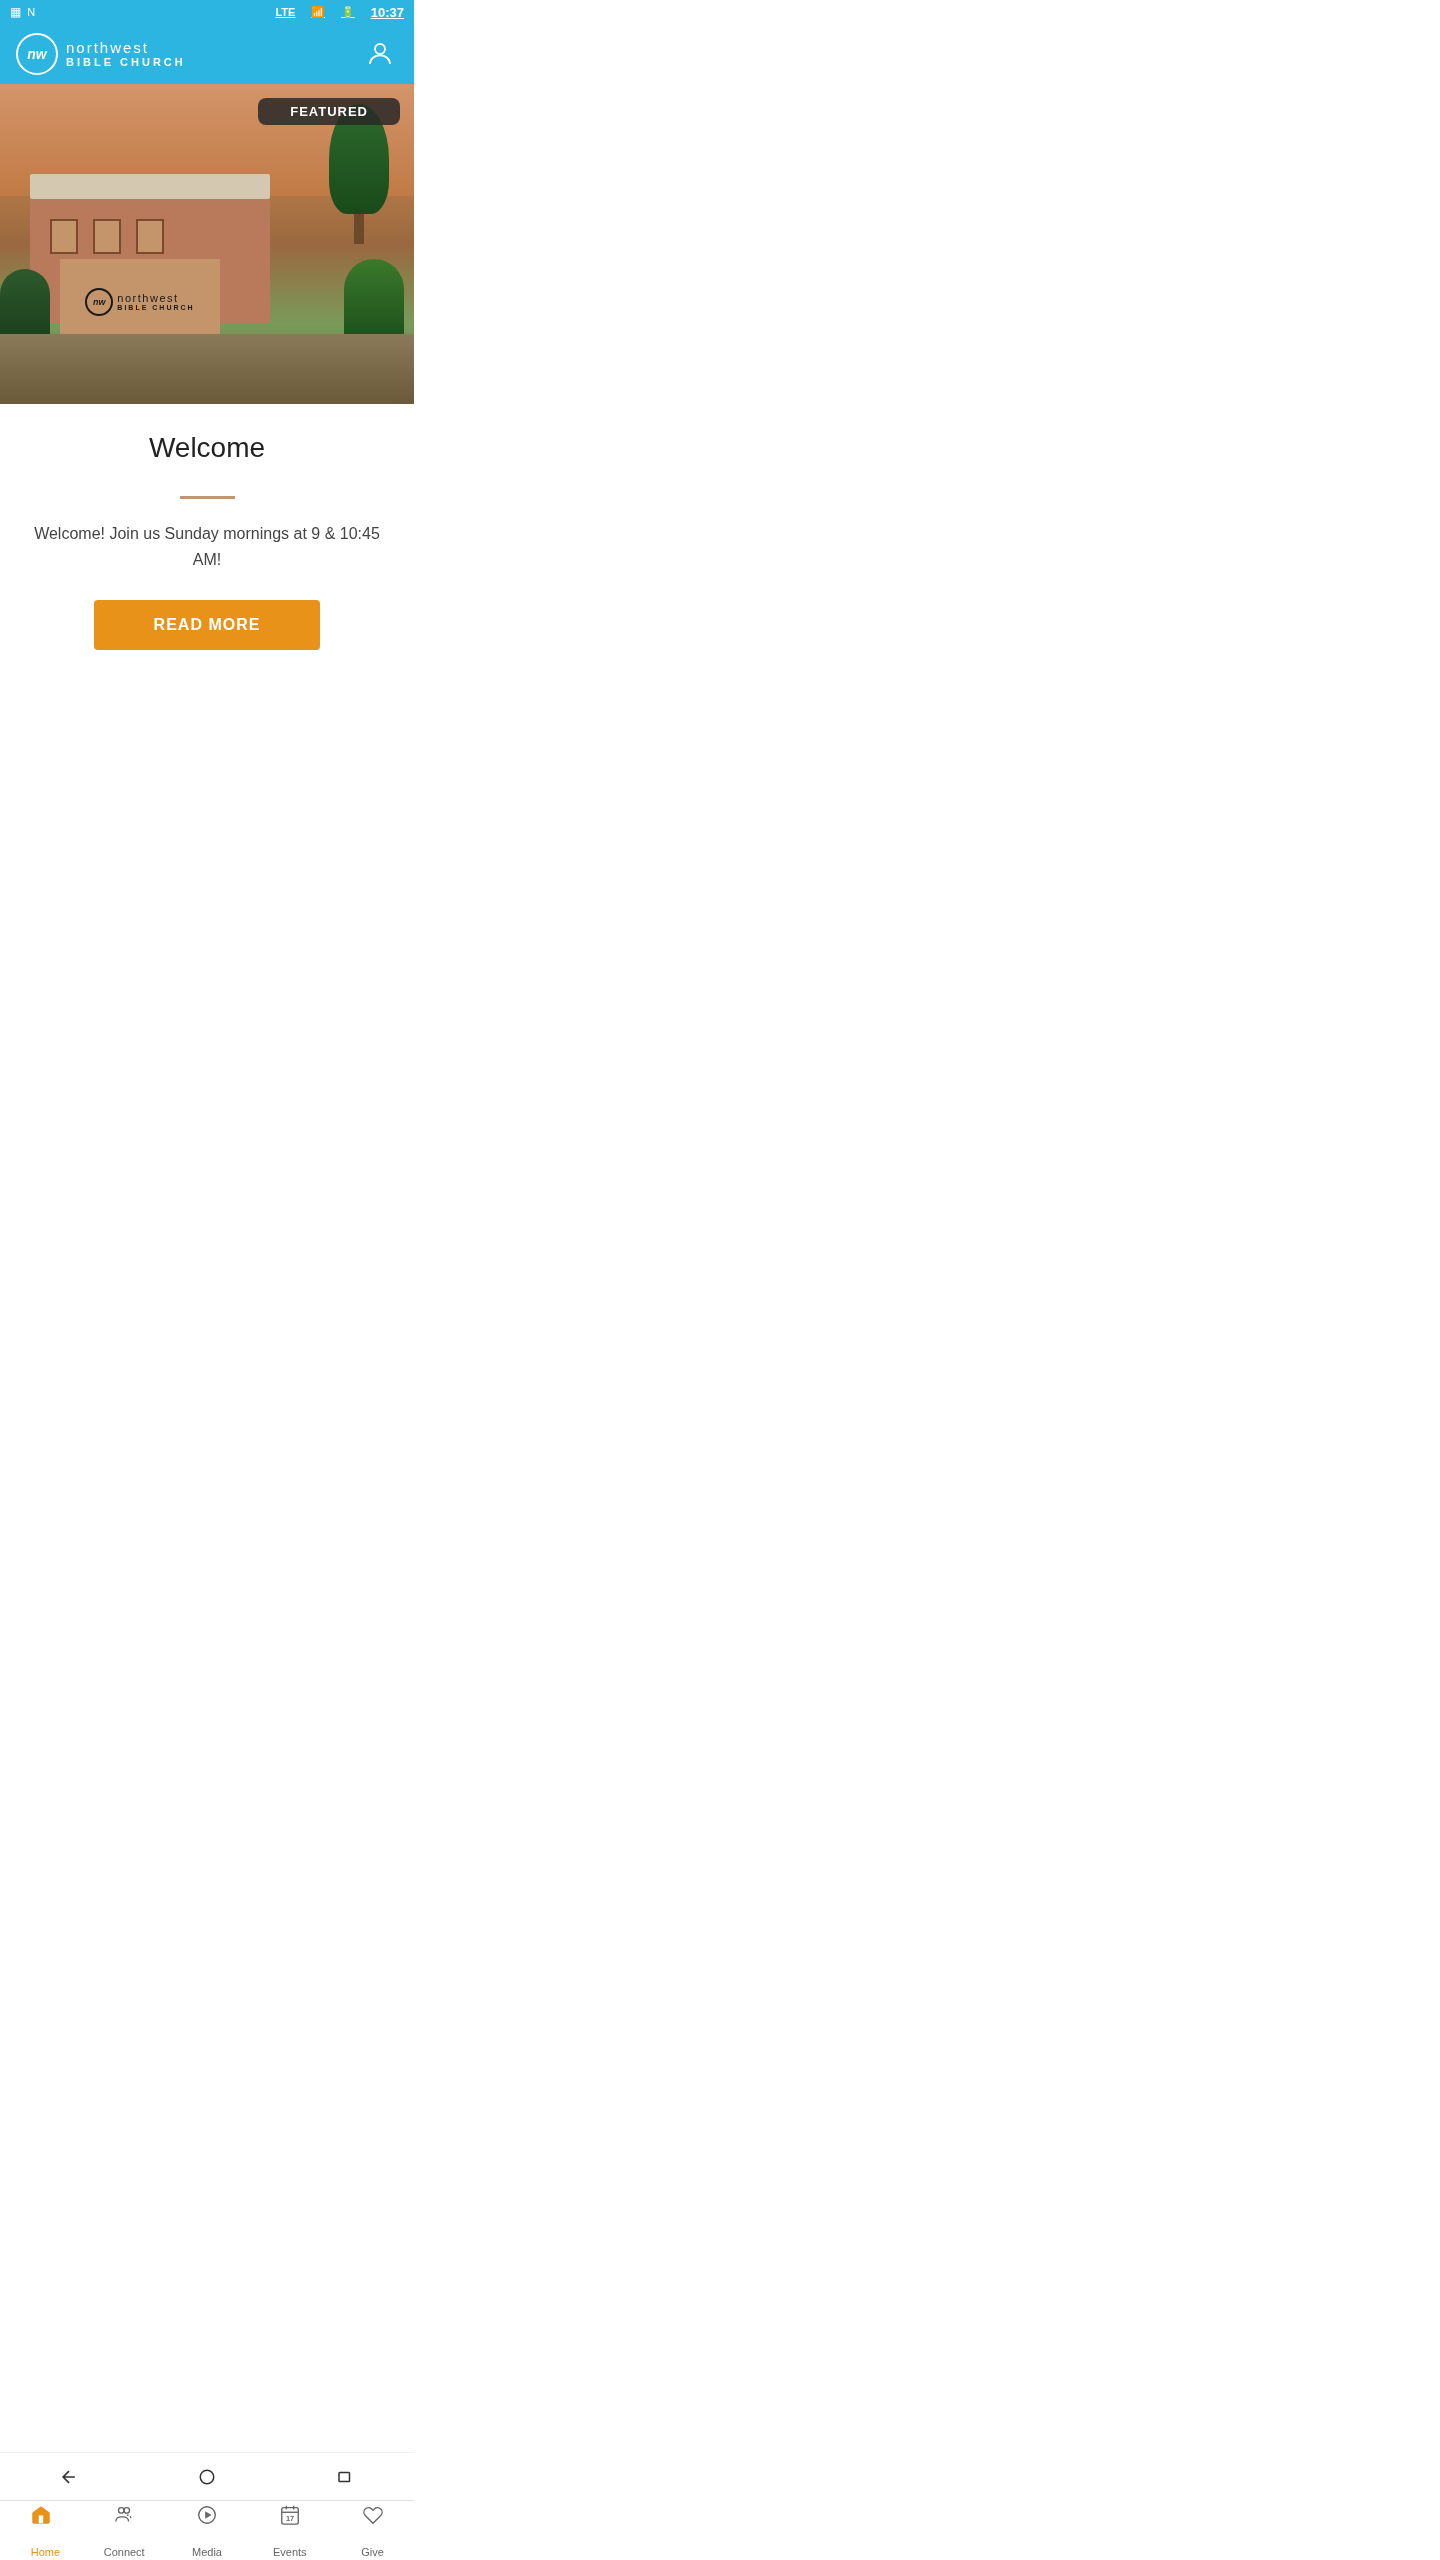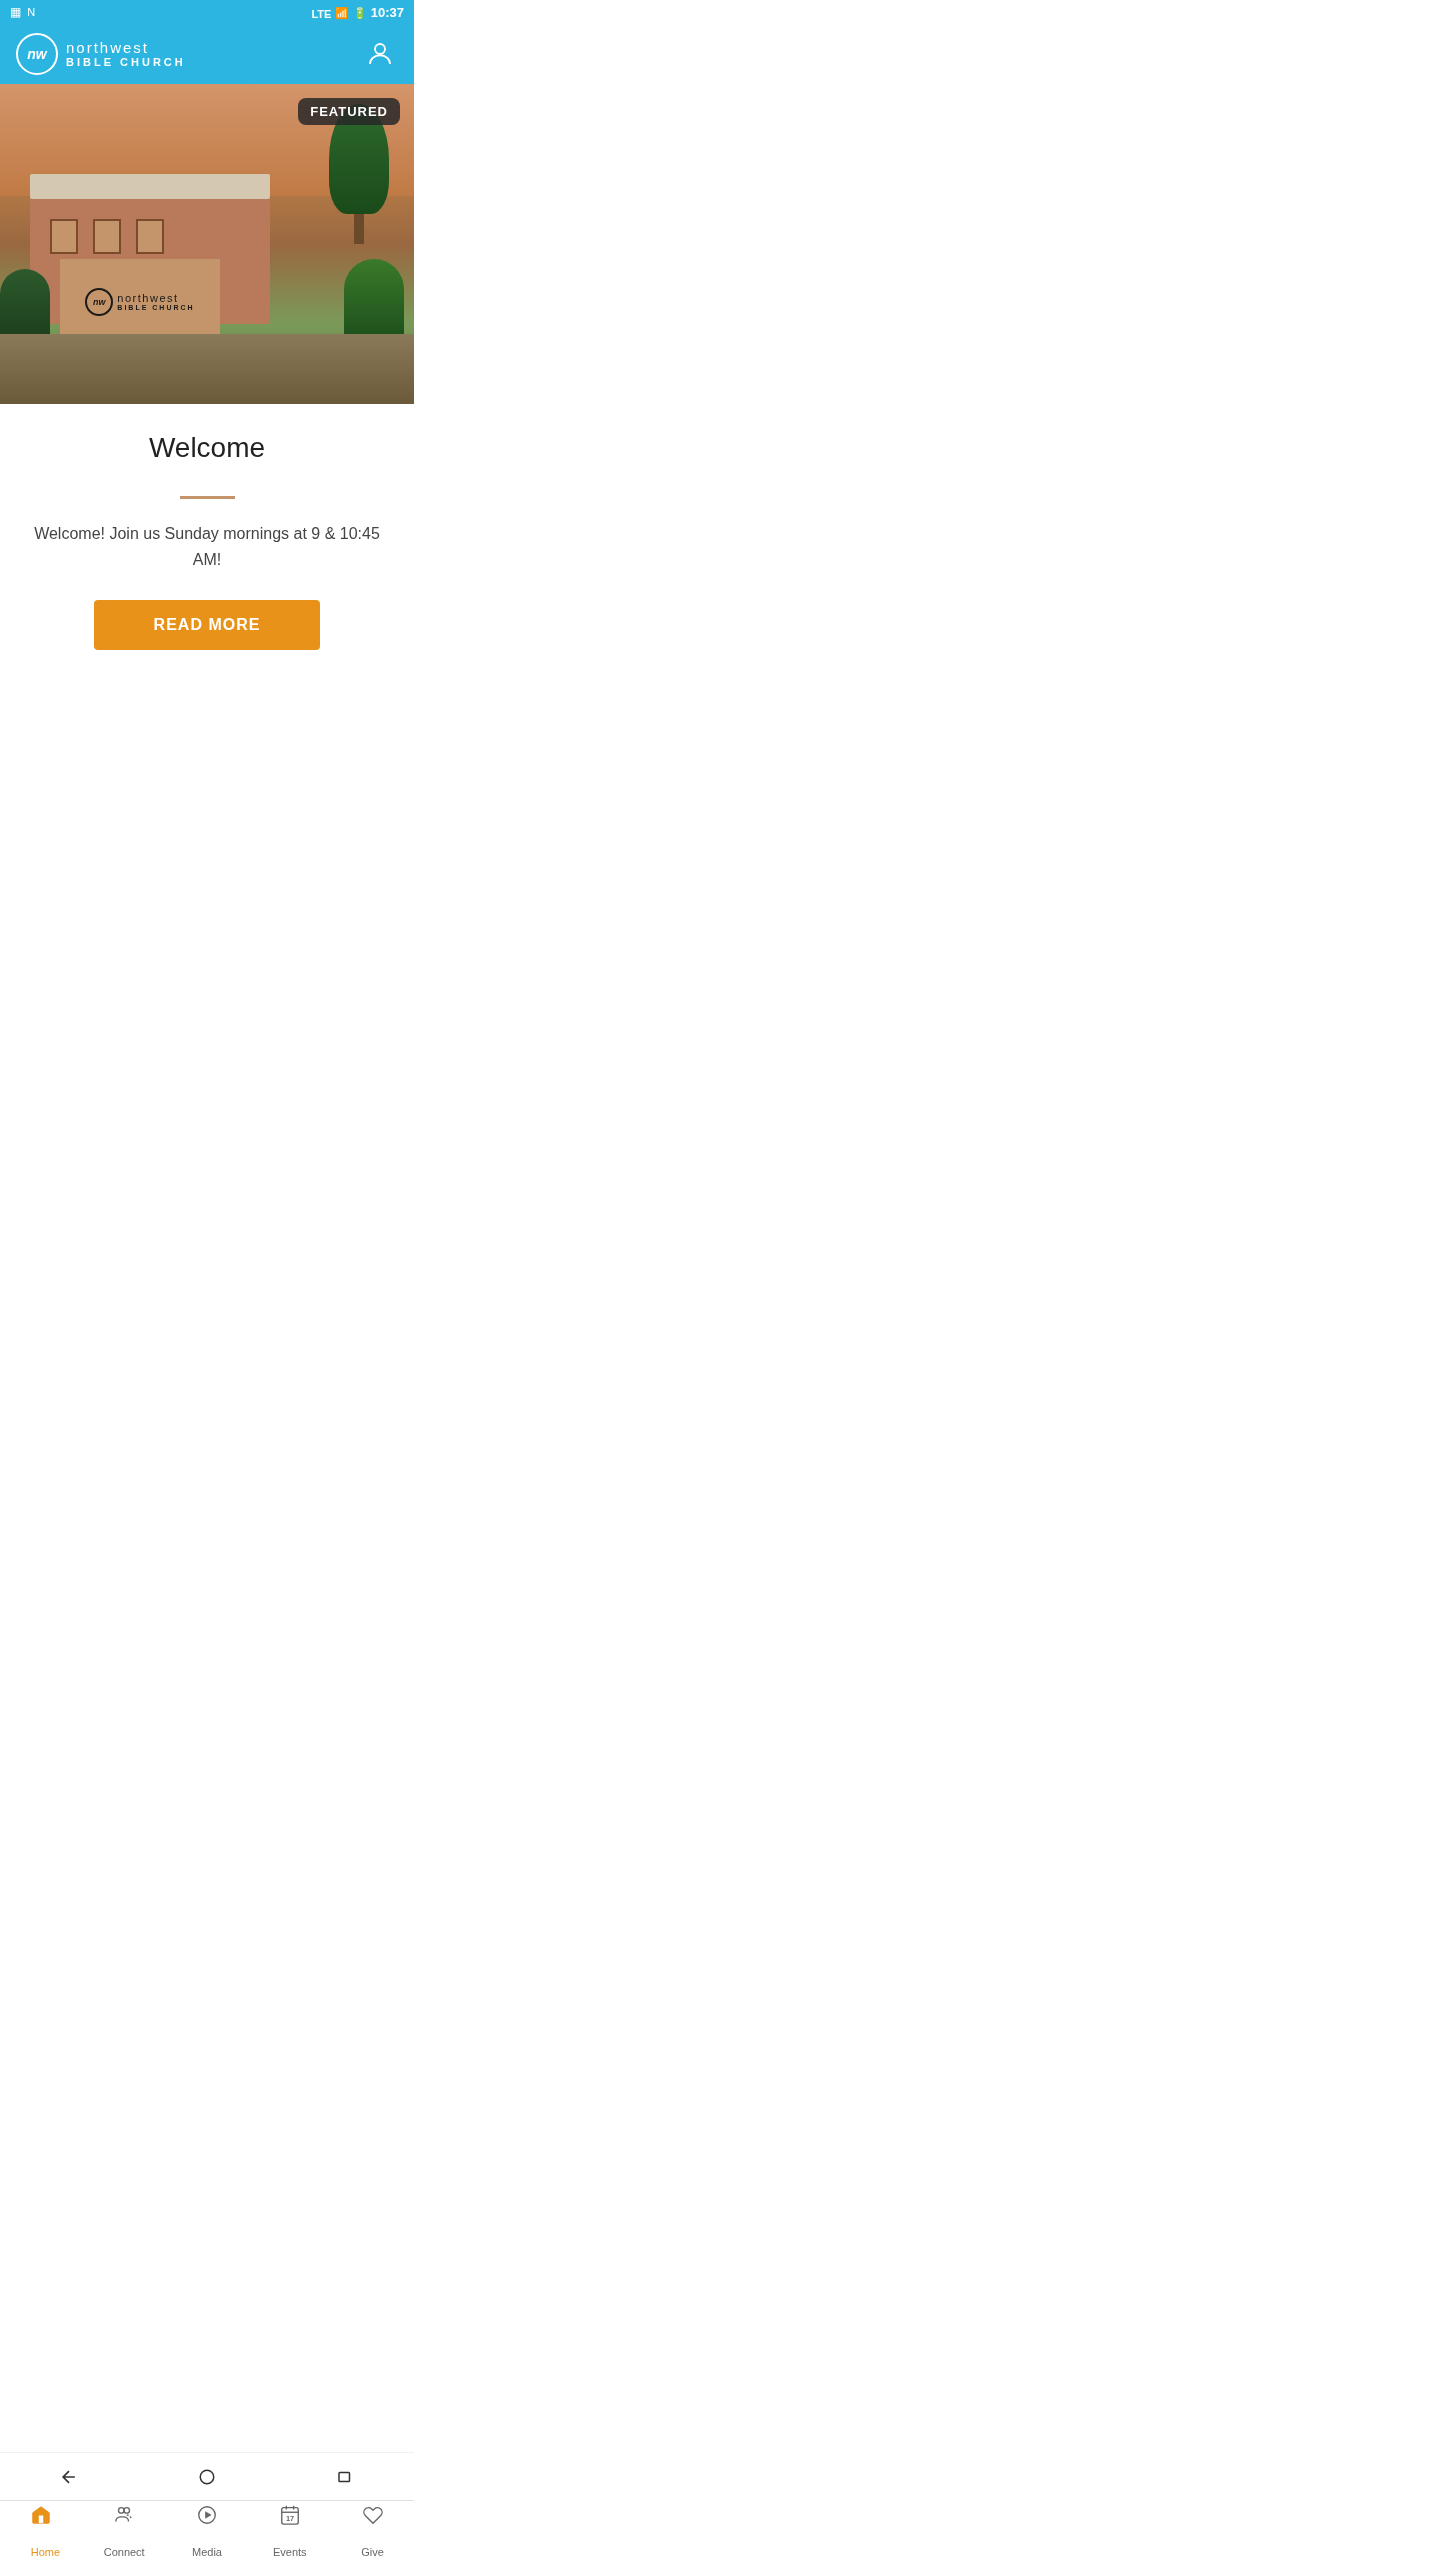--- a/index.html
+++ b/index.html
@@ -28,25 +28,26 @@
     }
 
     .status-bar-left {
       display: flex;
       align-items: center;
       gap: 6px;
     }
 
     .status-bar-right {
       display: flex;
-      align-items: flex-end;
-      gap: 4px;
+      align-items: center;
+      gap: 16px;
       font-size: 12px;
       color: white;
       font-weight: 600;
+      text-decoration: underline;
     }
 
     
     .header {
       background: #2bb5e0;
       height: 60px;
       display: flex;
       align-items: center;
       justify-content: space-between;
       padding: 0 16px;
@@ -289,21 +290,21 @@
 
     .featured-badge {
       position: absolute;
       top: 14px;
       right: 14px;
       background: rgba(40, 40, 40, 0.85);
       color: white;
       font-size: 13px;
       font-weight: 700;
       letter-spacing: 1px;
-      padding: 6px 12px;
+      padding: 6px 32px;
       border-radius: 8px;
     }
 
     
     .content-section {
       padding: 28px 20px 24px;
       text-align: center;
       background: white;
     }
 

